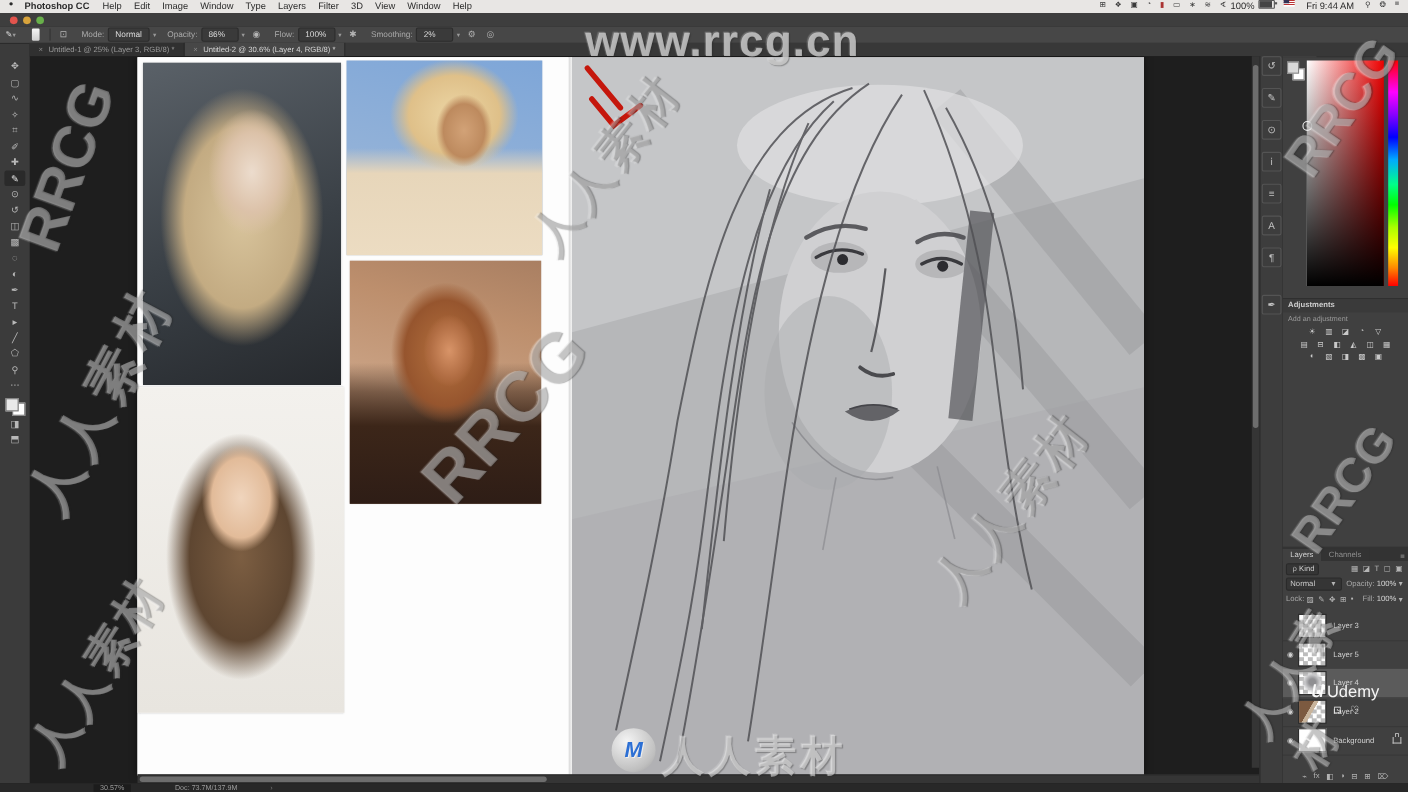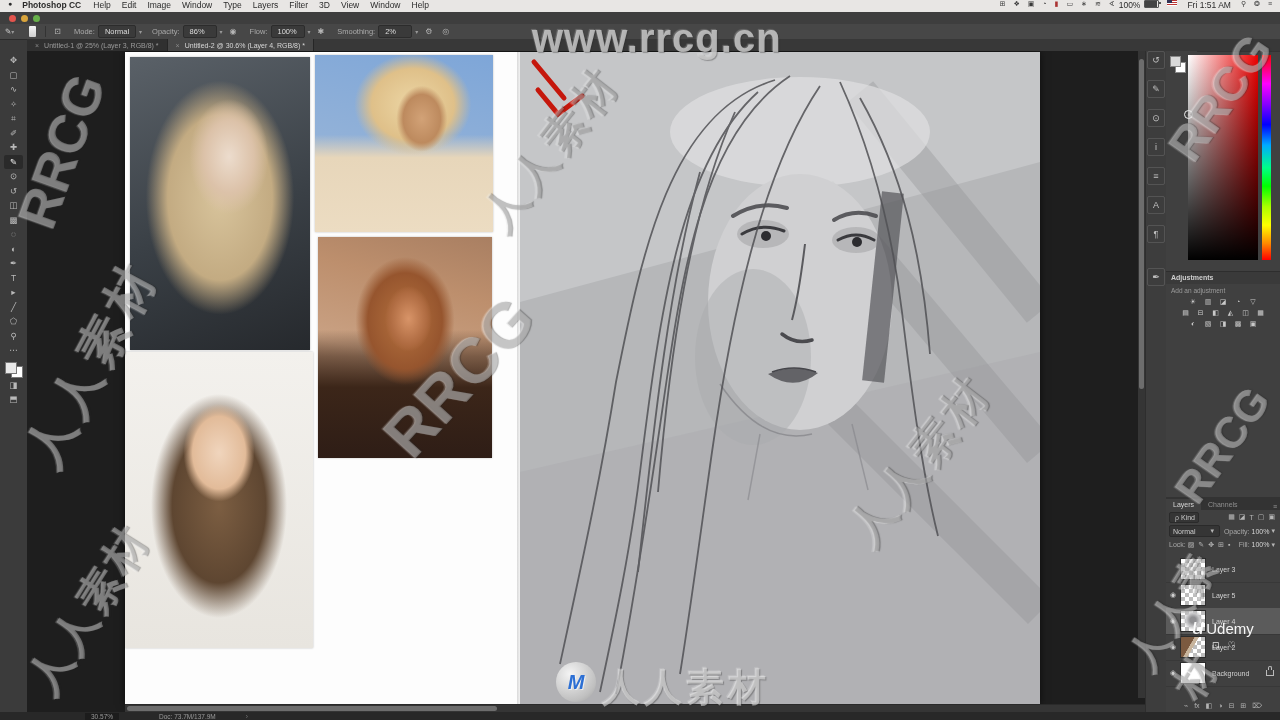--- a/index.html
+++ b/index.html
@@ -180,21 +180,21 @@
   <span class="sticon">▣</span>
   <span class="sticon">◔</span>
   <span class="sticon rec">▮</span>
   <span class="sticon">▭</span>
   <span class="sticon">∗</span>
   <span class="sticon">≋</span>
   <span class="sticon">∢</span>
   <span>100%</span>
   <span class="battery"></span>
   <span class="flag"></span>
-  <span class="clock">Fri 1:51 AM</span>
+  <span class="clock">Fri 9:44 AM</span>
   <span class="sticon">⚲</span>
   <span class="sticon">❂</span>
   <span class="sticon" style="margin-right:8px">≡</span>
 </div>
 
 <div class="titlebar">
   <span class="tl r"></span>
   <span class="tl y"></span>
   <span class="tl g"></span>
 </div>

